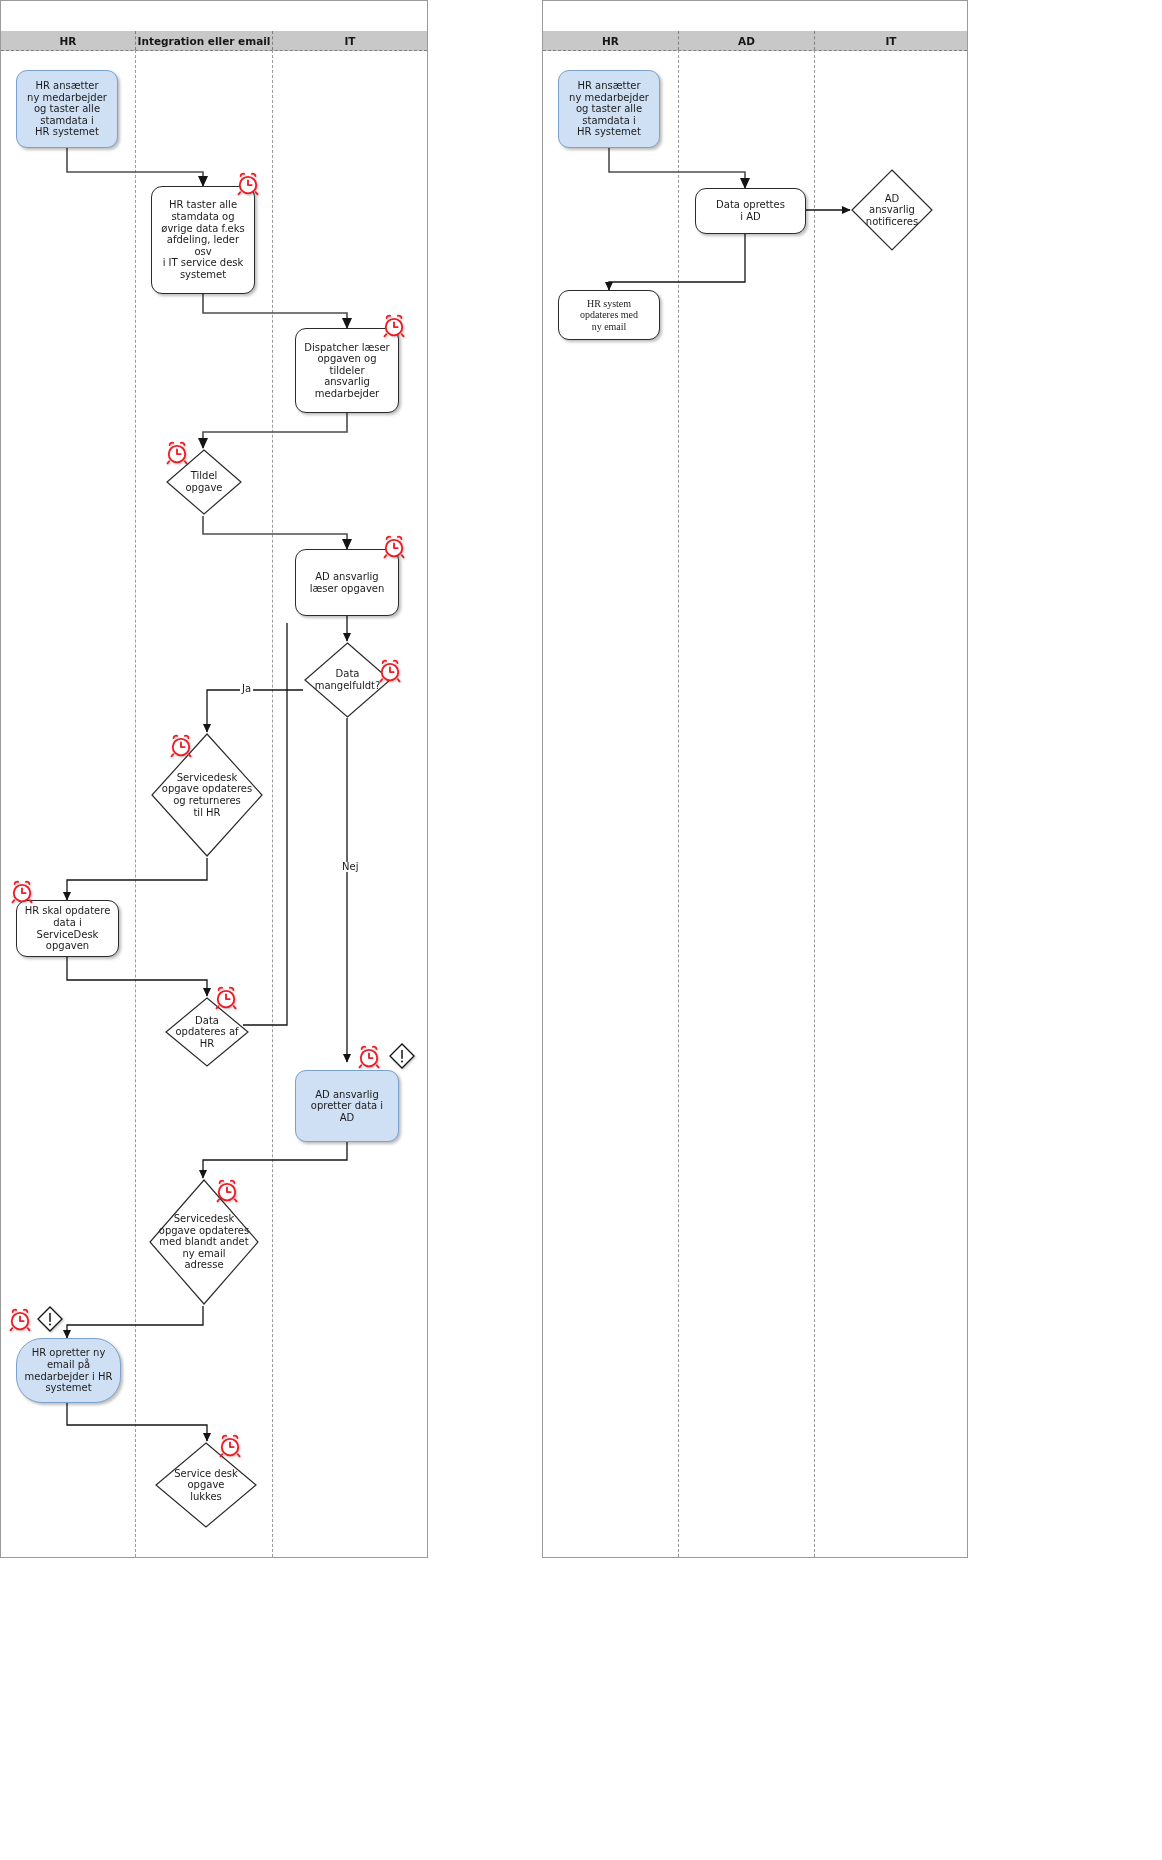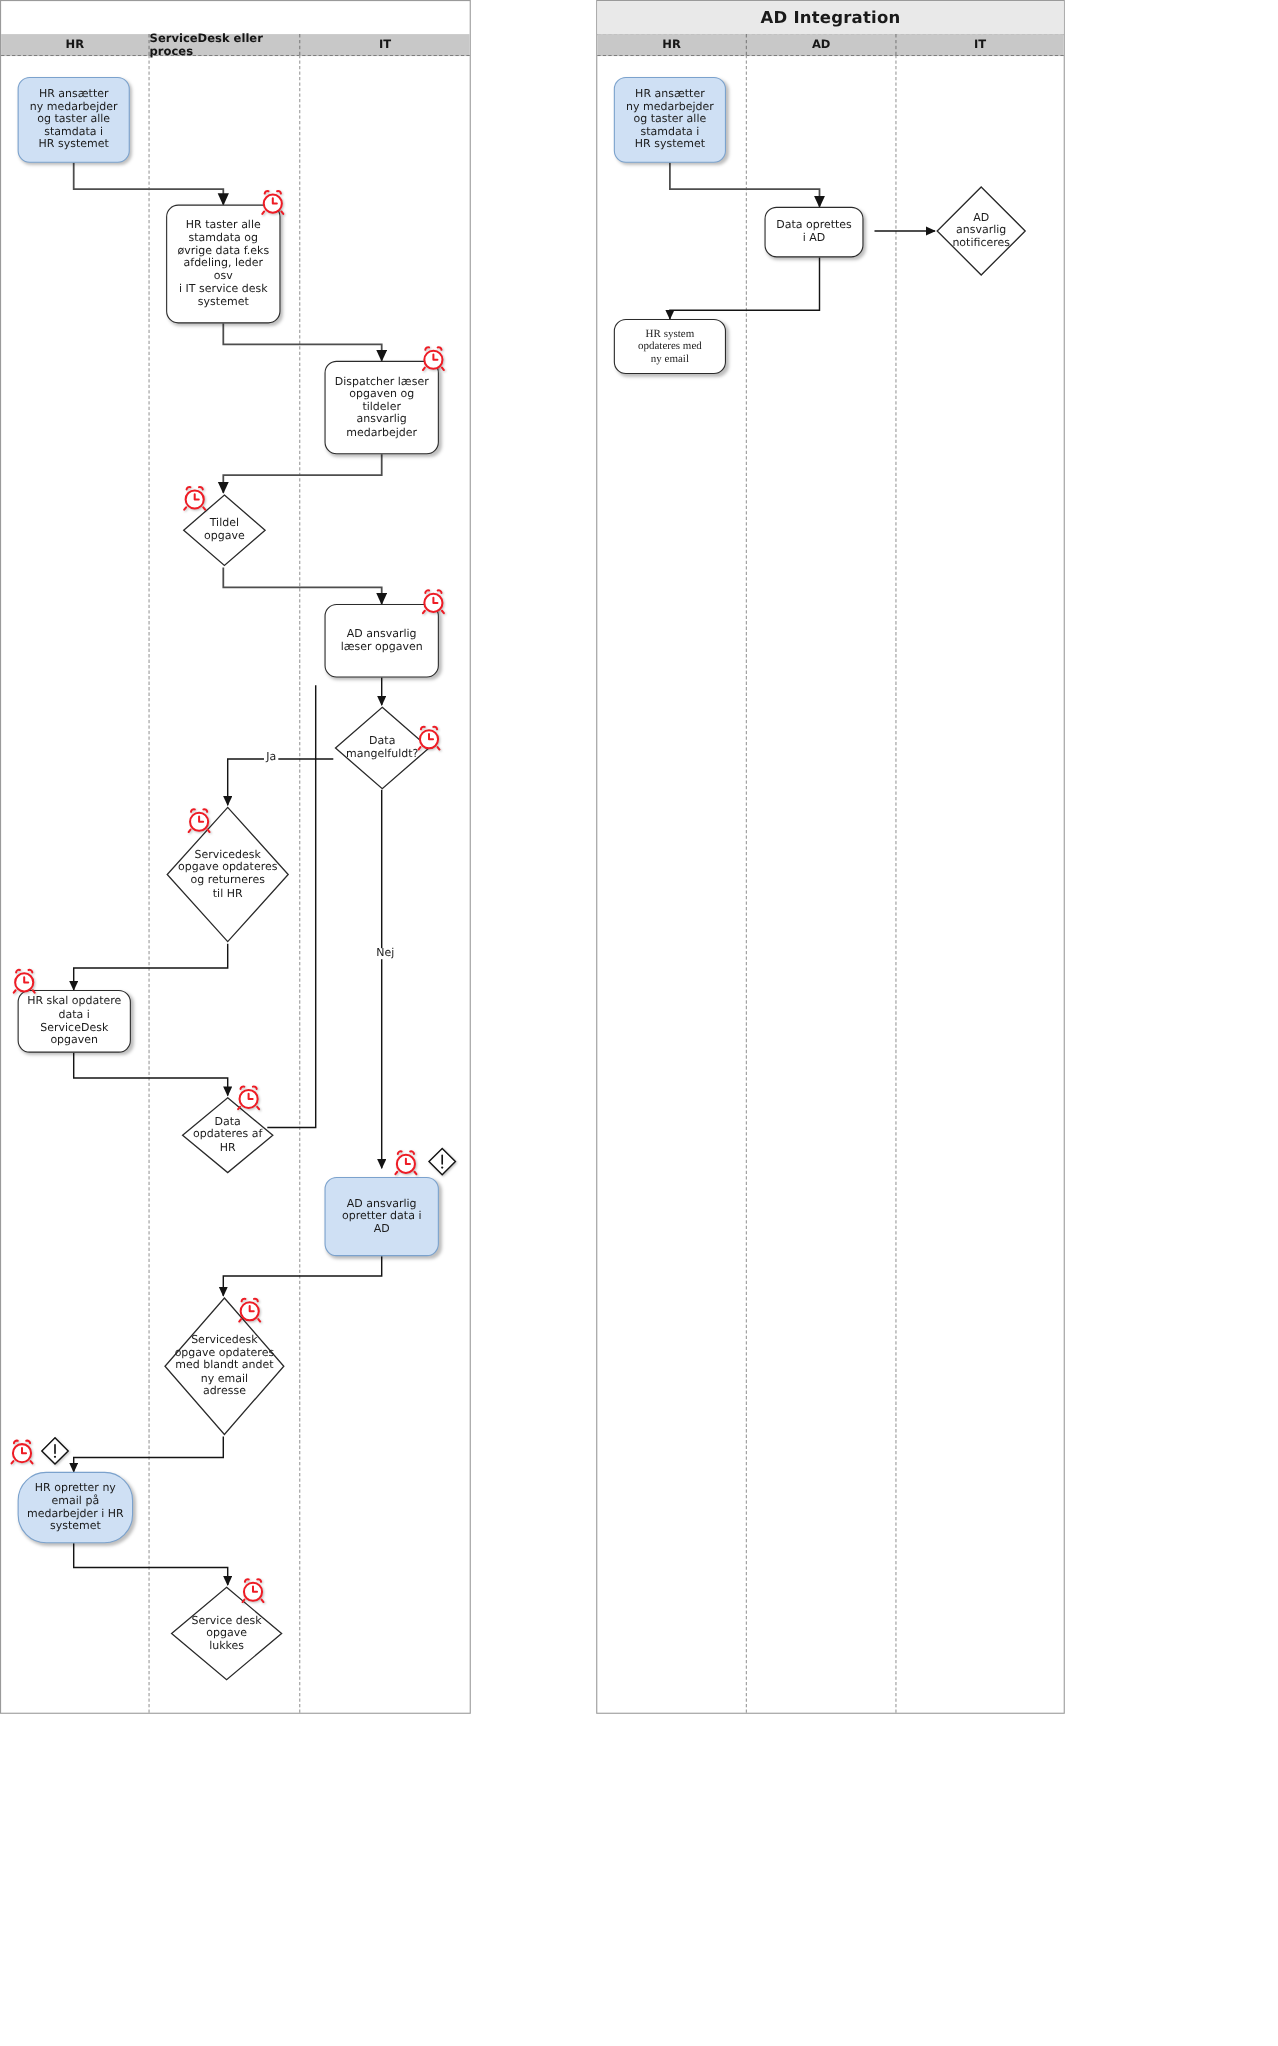--- a/index.html
+++ b/index.html
@@ -51,32 +51,31 @@
       filter:drop-shadow(1px 1px 1px rgba(0,0,0,.25));}
 </style>
 </head>
 <body>
 
 <div id="stage">
 
   <div class="pool" id="pool-manuel" style="left:0px;top:0px;width:428px;height:1558px;">
     <div class="lane-head-row">
       <div class="lane-head" style="width:135px">HR</div>
-      <div class="lane-head" style="width:137px">ServiceDesk eller proces</div>
+      <div class="lane-head" style="width:137px">Integration eller email</div>
       <div class="lane-head" style="width:154px">IT</div>
     </div>
     <div class="lane-body-row">
       <div class="lane-col" style="width:135px"></div>
       <div class="lane-col" style="width:137px"></div>
       <div class="lane-col" style="width:154px"></div>
     </div>
   </div>
 
   <div class="pool" id="pool-adint" style="left:542px;top:0px;width:426px;height:1558px;">
-    <div class="pool-title">AD Integration</div>
     <div class="lane-head-row">
       <div class="lane-head" style="width:136px">HR</div>
       <div class="lane-head" style="width:136px">AD</div>
       <div class="lane-head" style="width:152px">IT</div>
     </div>
     <div class="lane-body-row">
       <div class="lane-col" style="width:136px"></div>
       <div class="lane-col" style="width:136px"></div>
       <div class="lane-col" style="width:152px"></div>
     </div>
@@ -353,21 +352,21 @@
         <path d="M19.2 19.6 L20.8 21.6" stroke-linecap="round"></path>
         <path d="M12 8.6 L12 13 L15.4 13" stroke-linecap="round" stroke-linejoin="round"></path>
       </g>
     </svg>
   </div>
 
   <div class="node task blue" style="left:558px;top:70px;width:102px;height:78px;">
     <span>HR ansætter<br>ny medarbejder<br>og taster alle<br>stamdata i<br>HR systemet</span>
   </div>
 
-  <div class="node task" style="left:695px;top:188px;width:90px;height:46px;">
+  <div class="node task" style="left:695px;top:188px;width:111px;height:46px;">
     <span>Data oprettes<br>i AD</span>
   </div>
 
   <div class="node gw" style="left:850px;top:168px;width:84px;height:84px;">
     <svg class="gw-shape" viewBox="0 0 84 84" preserveAspectRatio="none">
       <polygon points="42,2 82,42 42,82 2,42" fill="#ffffff" stroke="#2b2b2b" stroke-width="1.2"></polygon>
     </svg>
     <span class="gw-label">AD<br>ansvarlig<br>notificeres</span>
   </div>
 

